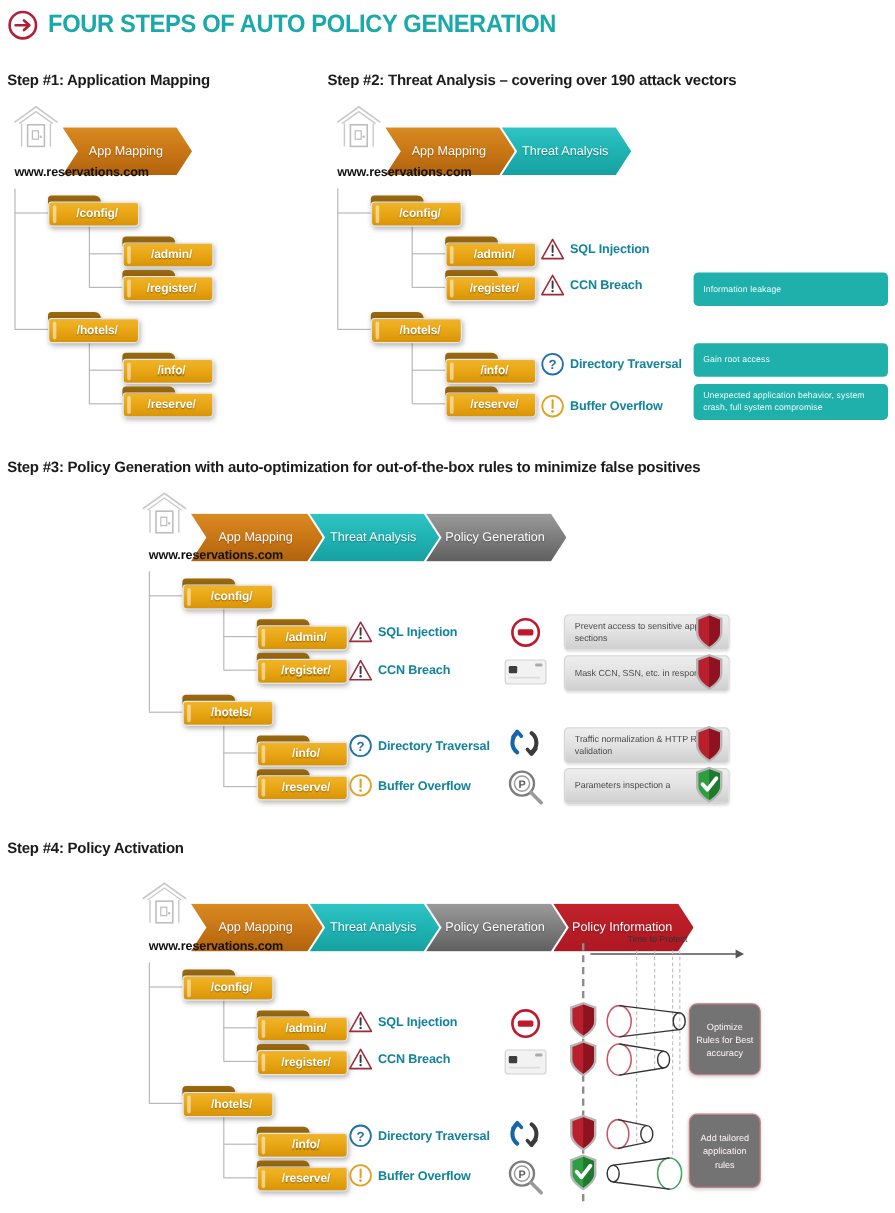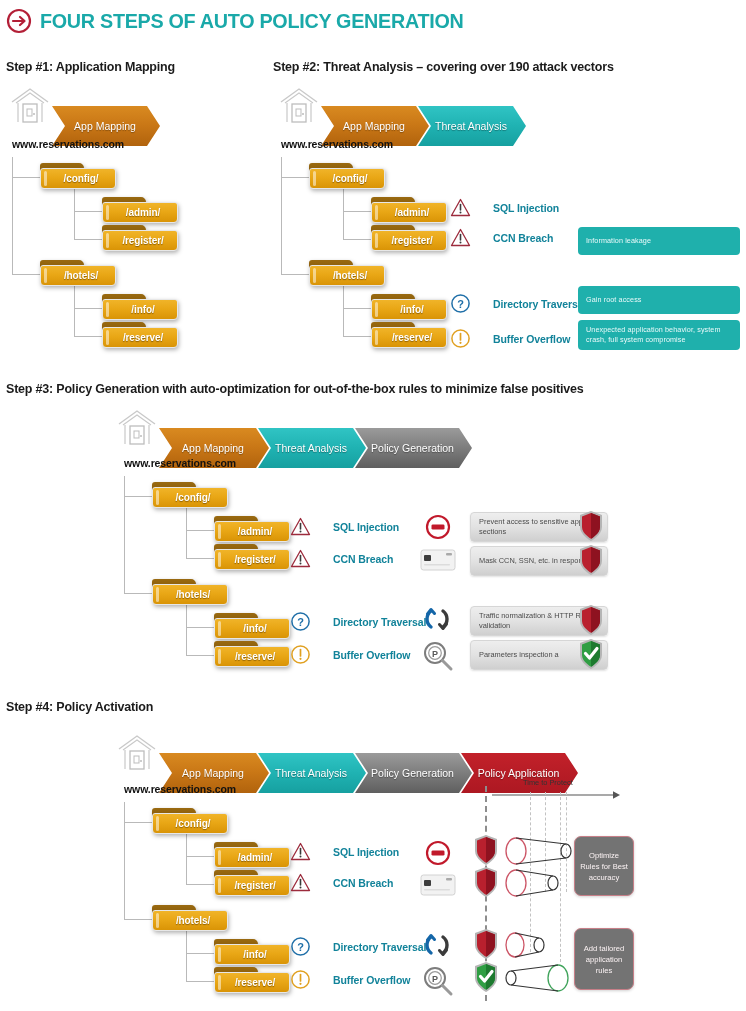--- a/index.html
+++ b/index.html
@@ -78,21 +78,21 @@
     content: ""; position: absolute; left: 3px; top: 2px; width: 3px; height: 15px;
     background: rgba(255,255,255,.5); border-radius: 2px;
   }
   .folder .label {
     font-size: 10px; font-weight: bold; color: #ffffff;
     text-shadow: 0 1px 1px rgba(120,80,0,.8); letter-spacing: -0.1px;
     padding-left: 6px;
   }
 
   
-  .threat { position: absolute; display: flex; align-items: center; gap: 22px; }
+  .threat { position: absolute; display: flex; align-items: center; gap: 4px; }
   .threat-ico { width: 21px; height: 21px; flex: 0 0 21px; }
   .threat-name {
     font-size: 10.5px; font-weight: bold; color: #12839a; white-space: nowrap;
     letter-spacing: -0.1px;
   }
 
   
   .callout-teal {
     position: absolute; background: #1fb0ac; border-radius: 4px;
     color: #eafafa; font-size: 7.2px; line-height: 1.35;
@@ -486,21 +486,21 @@
       <path d="M8 19 L22 9 L36 19" fill="none" stroke="#c9c9c9" stroke-width="1.1"></path>
       <path d="M10 19 V38 M34 19 V38" fill="none" stroke="#c9c9c9" stroke-width="1.2"></path>
       <rect x="15" y="20" width="14" height="18" fill="none" stroke="#bdbdbd" stroke-width="1.3"></rect>
       <rect x="19" y="25" width="5" height="7" fill="none" stroke="#bdbdbd" stroke-width="1"></rect>
       <circle cx="26" cy="30" r="1" fill="#bdbdbd"></circle>
     </svg>
     <div class="chev-wrap">
       <div class="chev orange" style="width:110px;">App Mapping</div>
       <div class="chev teal" style="width:108px;">Threat Analysis</div>
       <div class="chev gray" style="width:117px;">Policy Generation</div>
-      <div class="chev red" style="width:117px;">Policy Application</div>
+      <div class="chev red" style="width:117px;">Policy Information</div>
     </div>
   </div>
 
   <div class="domain-label" style="left:124px; top:783px;">www.reservations.com</div>
 
   <div class="tree" style="left:124px; top:800px; width:200px; height:200px;">
     <div class="tree-line v" style="left:0; top:2px; height:117px;"></div>
     <div class="tree-line h" style="left:0; top:22px; width:28px;"></div>
     <div class="tree-line h" style="left:0; top:119px; width:28px;"></div>
     <div class="tree-line v" style="left:62px; top:22px; height:62px;"></div>

